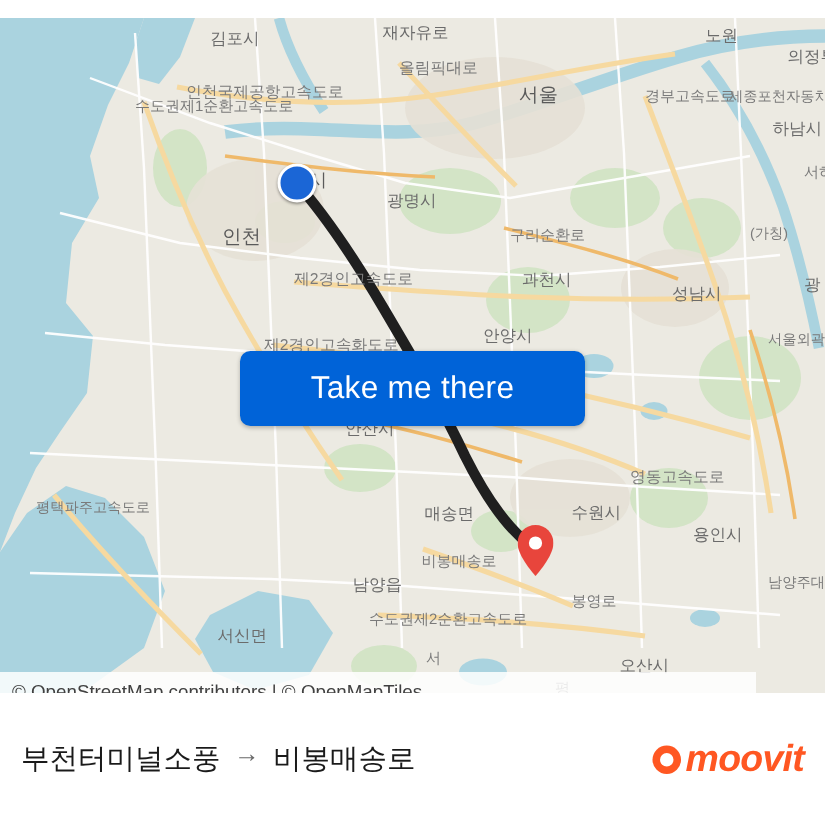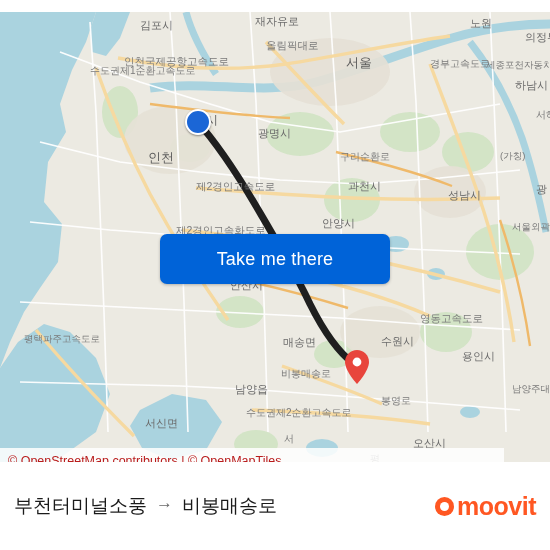--- a/index.html
+++ b/index.html
@@ -34,37 +34,37 @@
   }
   .attrib {
     position: absolute;
     left: 0;
     bottom: 0;
     width: 504px;
     height: 26px;
     line-height: 26px;
     background: rgba(255,255,255,0.85);
     font-size: 12.5px;
-    color: #b91c1c;
+    color: #404040;
     padding-left: 8px;
     box-sizing: border-box;
     white-space: nowrap;
   }
   
   .cta {
     position: absolute;
     left: 160px;
     top: 222px;
     width: 230px;
     height: 50px;
     background: #0063d8;
     border-radius: 7px;
     border: 0;
     color: #ffffff;
-    font-size: 18px;
+    font-size: 21px;
     font-family: "Liberation Sans", sans-serif;
     letter-spacing: 0.2px;
     cursor: pointer;
     box-shadow: 0 1px 3px rgba(0,0,0,0.25);
   }
   
   .footer {
     position: absolute;
     left: 0;
     top: 462px;
@@ -86,20 +86,21 @@
   }
   .route .arrow {
     margin: 0 9px;
     color: #6a6a6a;
     font-size: 17px;
   }
   .brand {
     display: flex;
     align-items: center;
     flex: 0 0 auto;
+    font-style: italic;
   }
   .brand-mark {
     width: 19px;
     height: 19px;
     border-radius: 50%;
     background: #ff5722;
     position: relative;
     margin-right: 3px;
   }
   .brand-mark:after {

